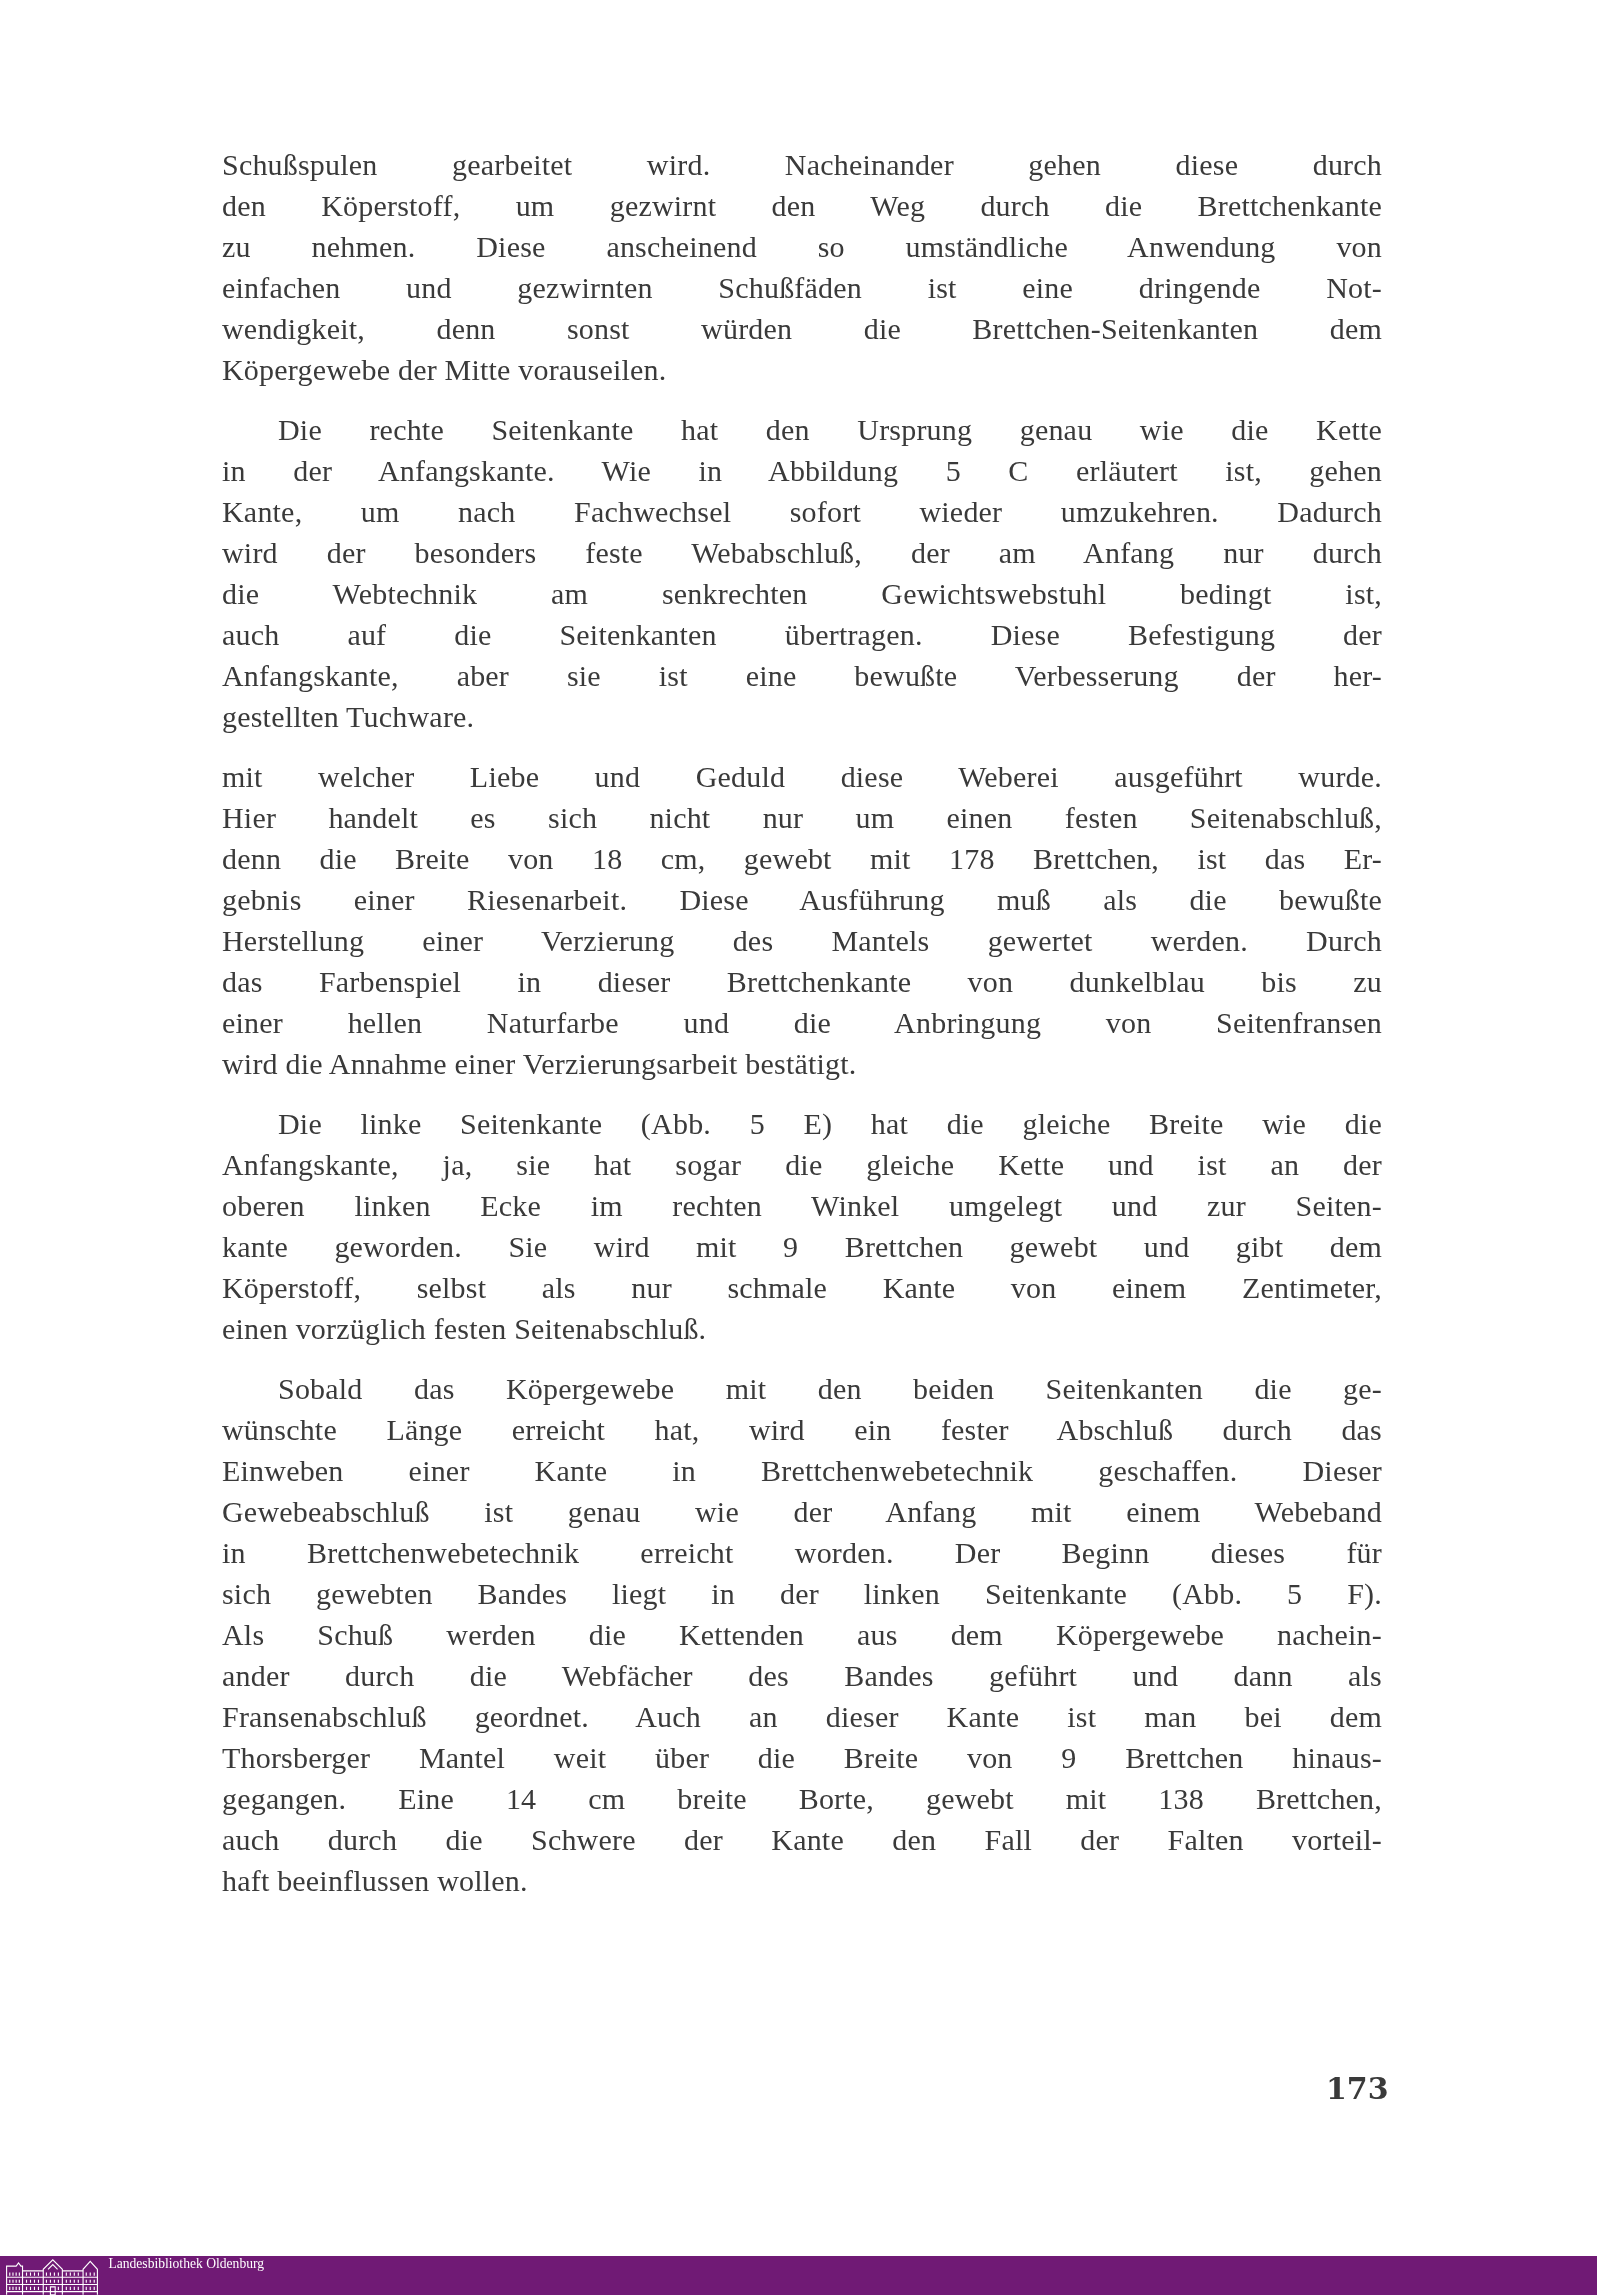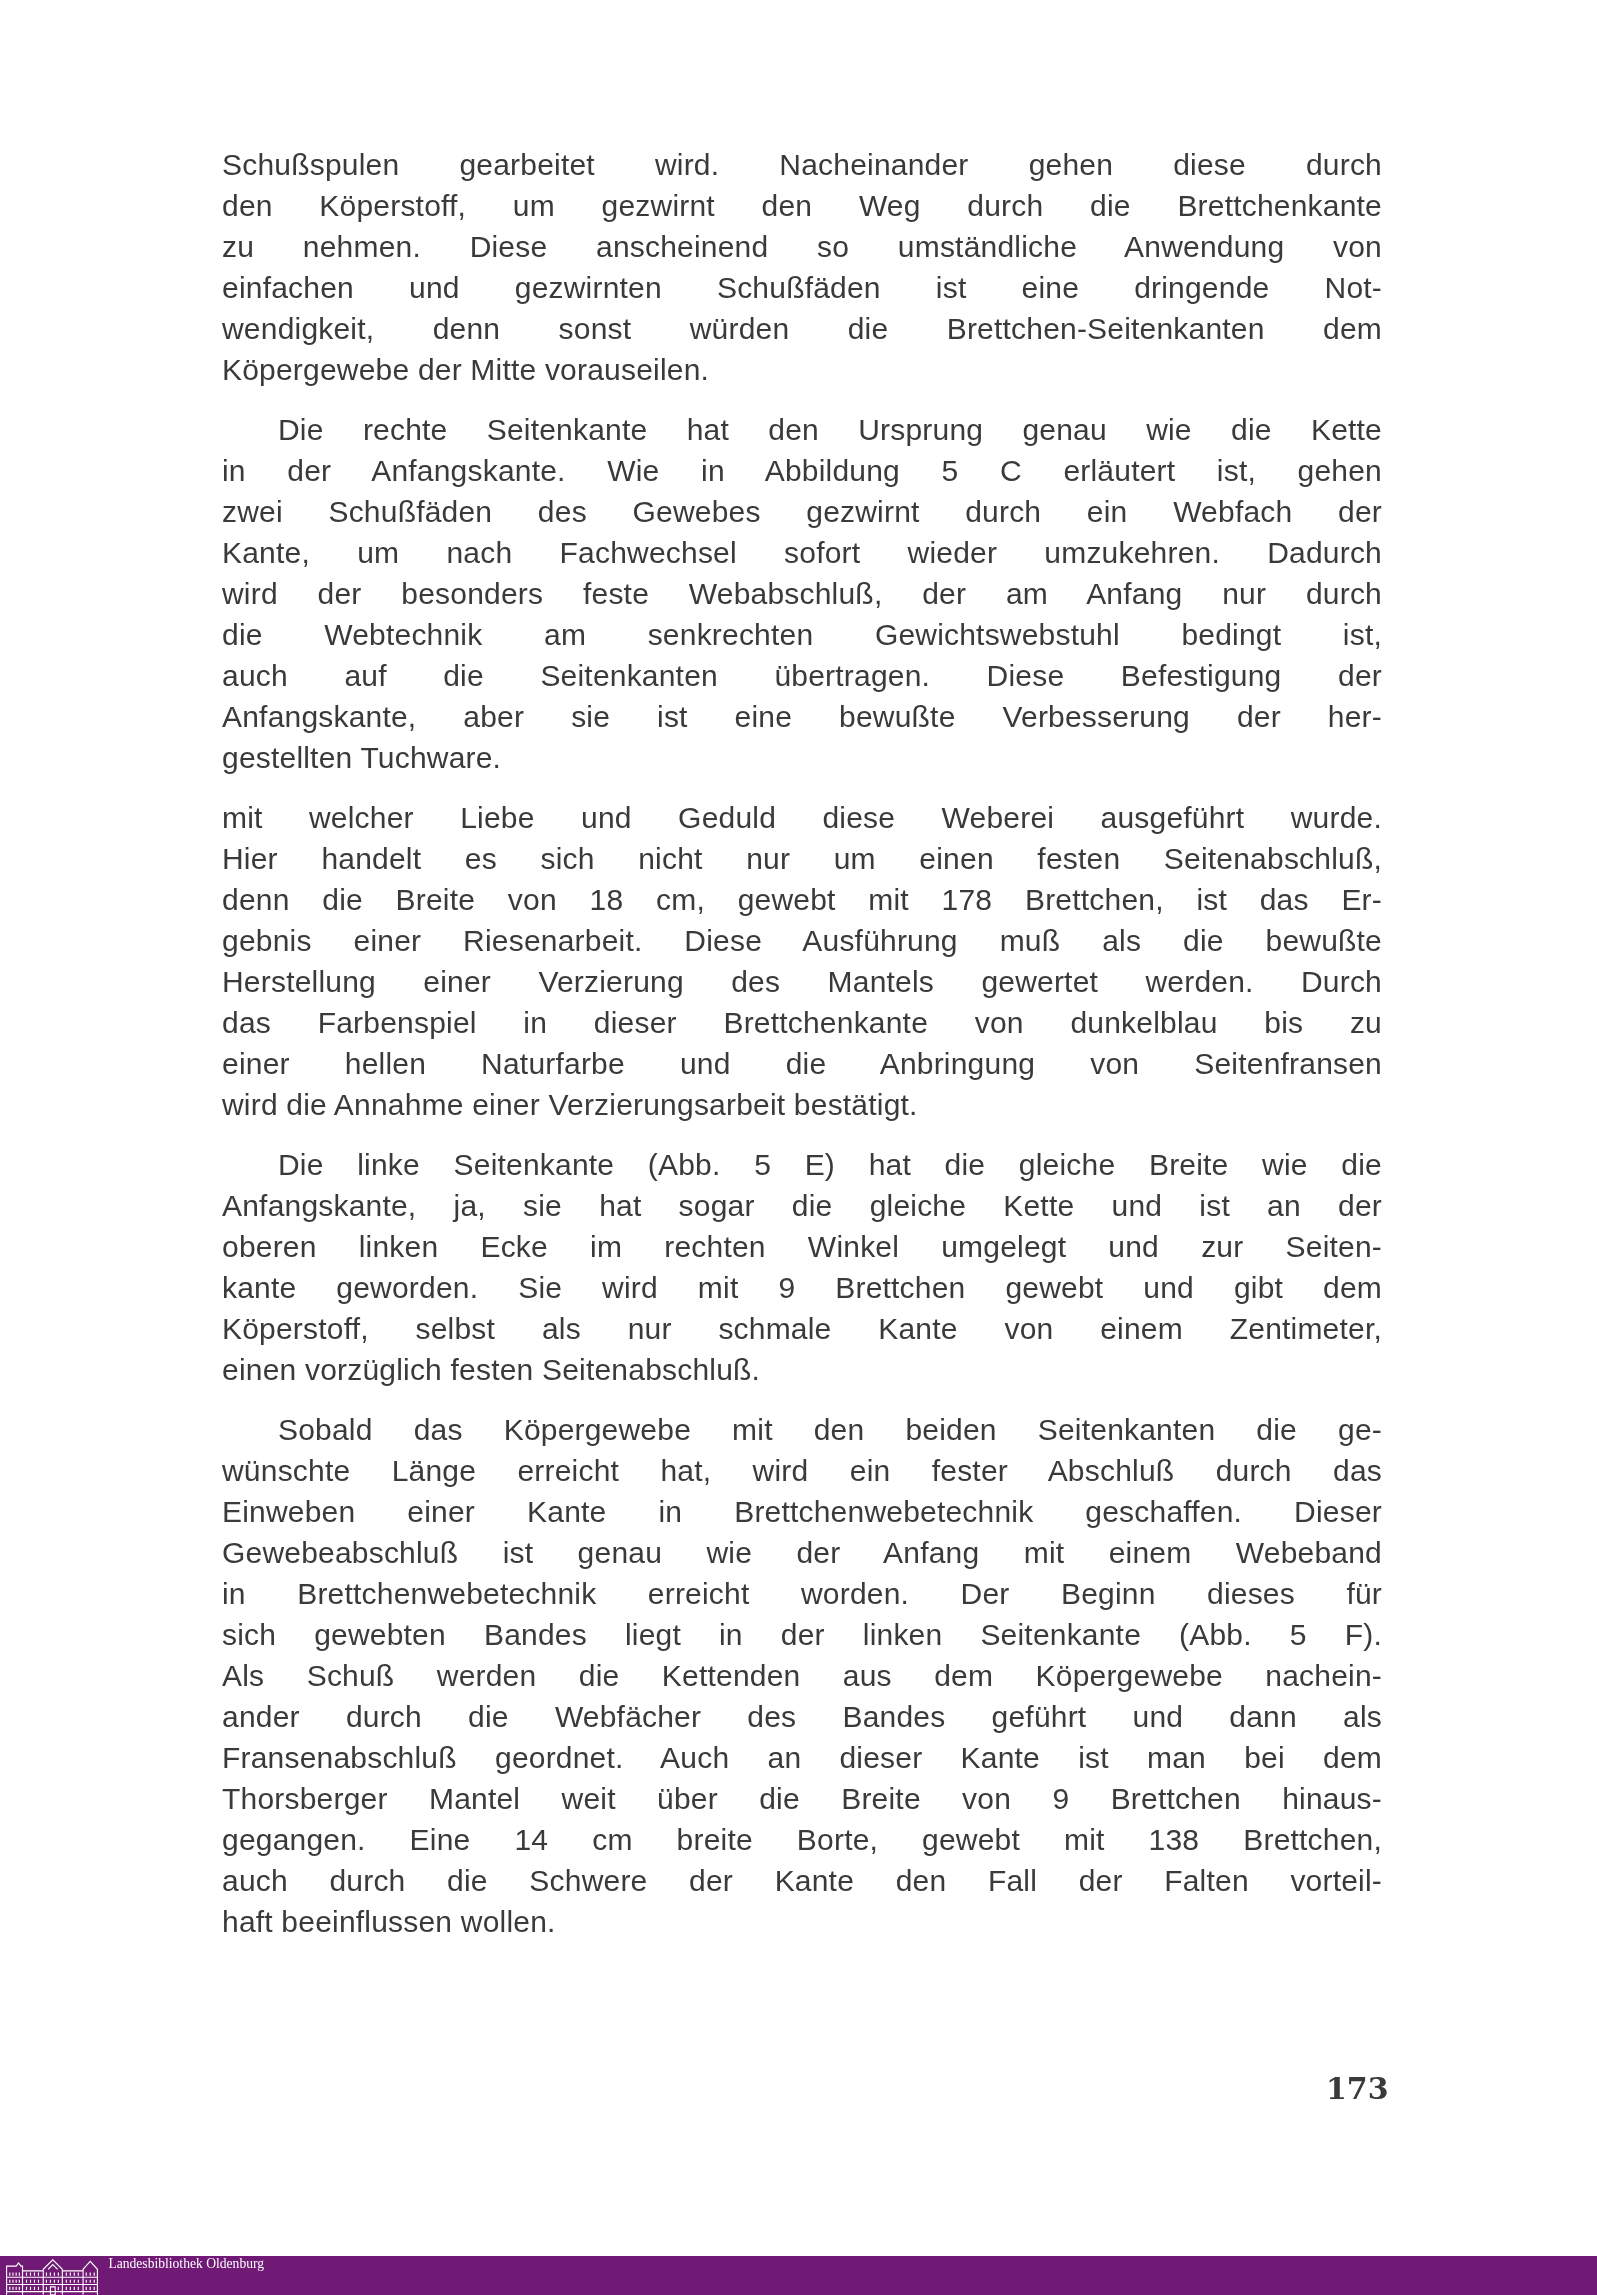--- a/index.html
+++ b/index.html
@@ -19,21 +19,21 @@
       top: 0;
       width: 1598px;
       height: 2256px;
       background: #ffffff;
     }
     .text-block {
       position: absolute;
       left: 222px;
       top: 144px;
       width: 1160px;
-      font-family: Liberation Sans, sans-serif;
+      font-family: Liberation Serif, serif;
       font-size: 30px;
       color: #3a3a3a;
       letter-spacing: 0.2px;
     }
     .para {
       margin: 0;
       text-align: justify;
       text-align-last: left;
     }
     .line {
@@ -94,21 +94,20 @@
         <span class="line">den Köperstoff, um gezwirnt den Weg durch die Brettchenkante</span>
         <span class="line">zu nehmen. Diese anscheinend so umständliche Anwendung von</span>
         <span class="line">einfachen und gezwirnten Schußfäden ist eine dringende Not-</span>
         <span class="line">wendigkeit, denn sonst würden die Brettchen-Seitenkanten dem</span>
         <span class="line last">Köpergewebe der Mitte vorauseilen.</span>
       </div>
       <div class="para-gap"></div>
       <div class="para">
         <span class="line indent">Die rechte Seitenkante hat den Ursprung genau wie die Kette</span>
         <span class="line">in der Anfangskante. Wie in Abbildung 5 C erläutert ist, gehen</span>
-        <span class="line">zwei Schußfäden des Gewebes gezwirnt durch ein Webfach der</span>
         <span class="line">Kante, um nach Fachwechsel sofort wieder umzukehren. Dadurch</span>
         <span class="line">wird der besonders feste Webabschluß, der am Anfang nur durch</span>
         <span class="line">die Webtechnik am senkrechten Gewichtswebstuhl bedingt ist,</span>
         <span class="line">auch auf die Seitenkanten übertragen. Diese Befestigung der</span>
         <span class="line">Anfangskante, aber sie ist eine bewußte Verbesserung der her-</span>
         <span class="line last">gestellten Tuchware.</span>
       </div>
       <div class="para-gap"></div>
       <div class="para">
         <span class="line">mit welcher Liebe und Geduld diese Weberei ausgeführt wurde.</span>

